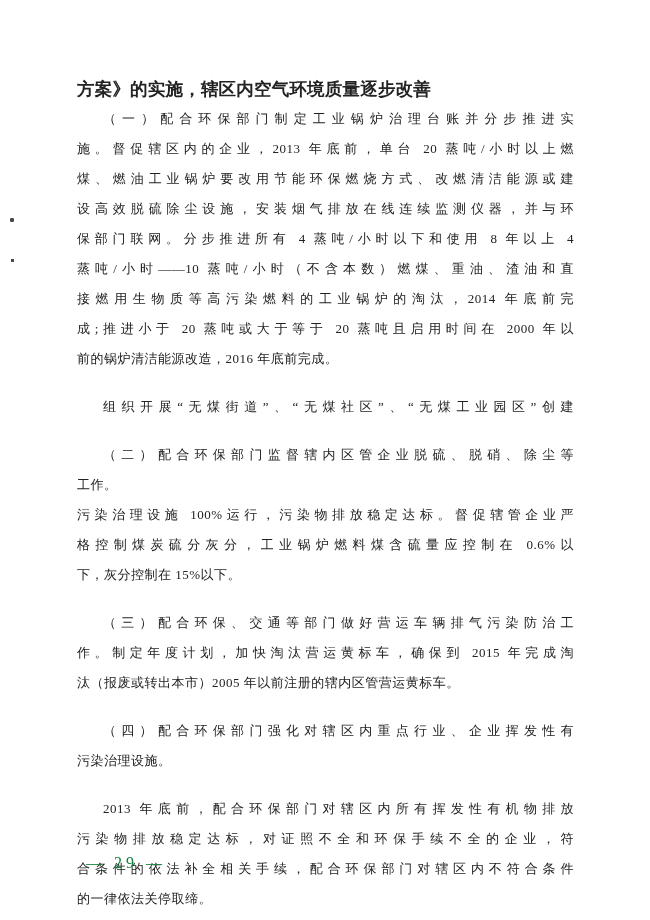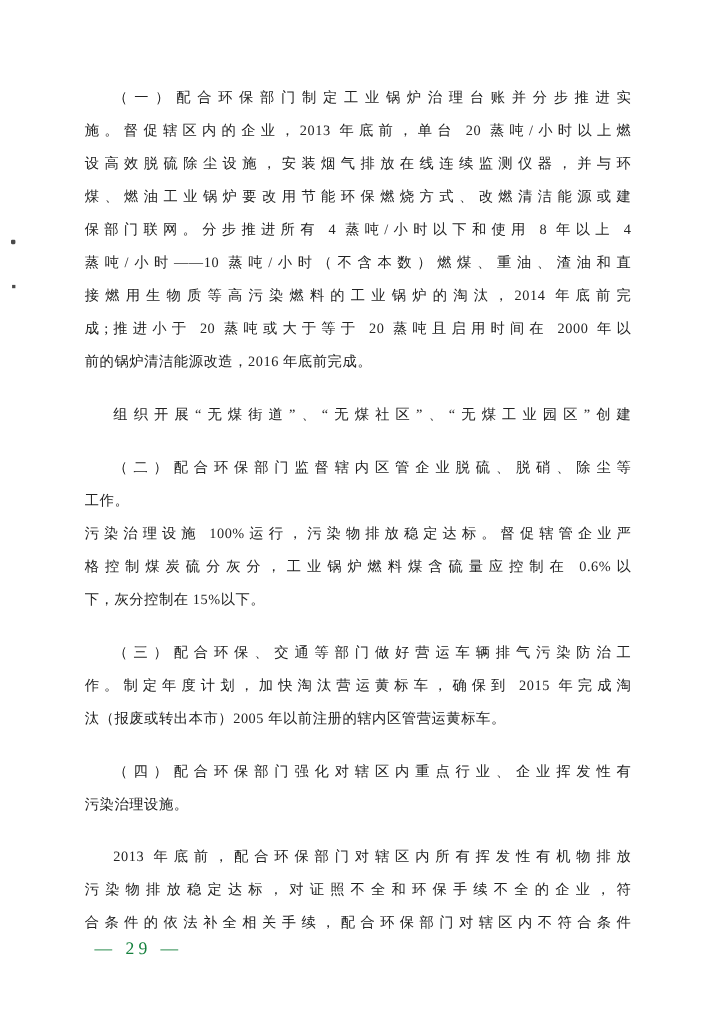--- a/index.html
+++ b/index.html
@@ -61,42 +61,44 @@
     background: #4a4a4a;
   }
   .speck1 { left: 10px; top: 218px; width: 4px; height: 4px; border-radius: 1px; }
   .speck2 { left: 11px; top: 259px; width: 3px; height: 3px; }
 </style>
 </head>
 <body>
 
 <div class="page">
   <div class="textblock">
+    <div class="line heading end">方案》的实施，辖区内空气环境质量逐步改善</div>
     <div>
         <div class="line indent">（一）配合环保部门制定工业锅炉治理台账并分步推进实</div>
         <div class="line">施。督促辖区内的企业，2013 年底前，单台 20 蒸吨/小时以上燃</div>
+        <div class="line">煤、燃油工业锅炉要改用节能环保燃烧方式、改燃清洁能源或建</div>
         <div class="line">设高效脱硫除尘设施，安装烟气排放在线连续监测仪器，并与环</div>
-        <div class="line">煤、燃油工业锅炉要改用节能环保燃烧方式、改燃清洁能源或建</div>
         <div class="line">保部门联网。分步推进所有 4 蒸吨/小时以下和使用 8 年以上 4</div>
         <div class="line">蒸吨/小时——10 蒸吨/小时（不含本数）燃煤、重油、渣油和直</div>
         <div class="line">接燃用生物质等高污染燃料的工业锅炉的淘汰，2014 年底前完</div>
         <div class="line">成;推进小于 20 蒸吨或大于等于 20 蒸吨且启用时间在 2000 年以</div>
         <div class="line end">前的锅炉清洁能源改造，2016 年底前完成。</div>
         <div class="line indent gap">组织开展“无煤街道”、“无煤社区”、“无煤工业园区”创建</div>
         <div class="line indent gap">（二）配合环保部门监督辖内区管企业脱硫、脱硝、除尘等</div>
         <div class="line end">工作。</div>
         <div class="line">污染治理设施 100%运行，污染物排放稳定达标。督促辖管企业严</div>
         <div class="line">格控制煤炭硫分灰分，工业锅炉燃料煤含硫量应控制在 0.6%以</div>
         <div class="line end">下，灰分控制在 15%以下。</div>
         <div class="line indent gap">（三）配合环保、交通等部门做好营运车辆排气污染防治工</div>
         <div class="line">作。制定年度计划，加快淘汰营运黄标车，确保到 2015 年完成淘</div>
         <div class="line end">汰（报废或转出本市）2005 年以前注册的辖内区管营运黄标车。</div>
         <div class="line indent gap">（四）配合环保部门强化对辖区内重点行业、企业挥发性有</div>
         <div class="line end">污染治理设施。</div>
         <div class="line indent gap">2013 年底前，配合环保部门对辖区内所有挥发性有机物排放</div>
         <div class="line">污染物排放稳定达标，对证照不全和环保手续不全的企业，符</div>
         <div class="line">合条件的依法补全相关手续，配合环保部门对辖区内不符合条件</div>
+        <div class="line end">的一律依法关停取缔。</div>
       </div>
   </div>
   <div class="pagenum">— 29 —</div>
   <div class="speck speck1"></div>
   <div class="speck speck2"></div>
 </div>
 
 </body></html>

